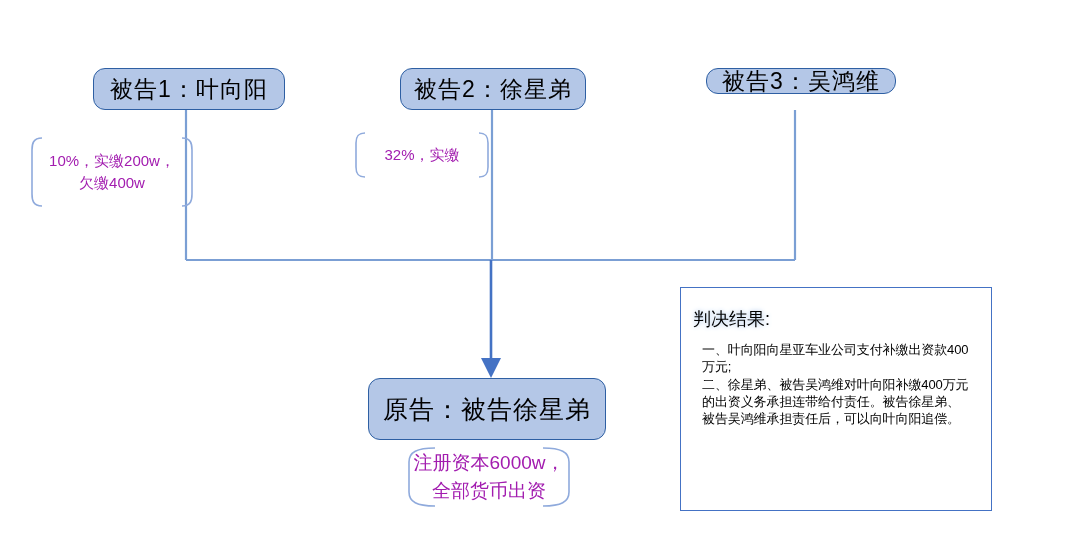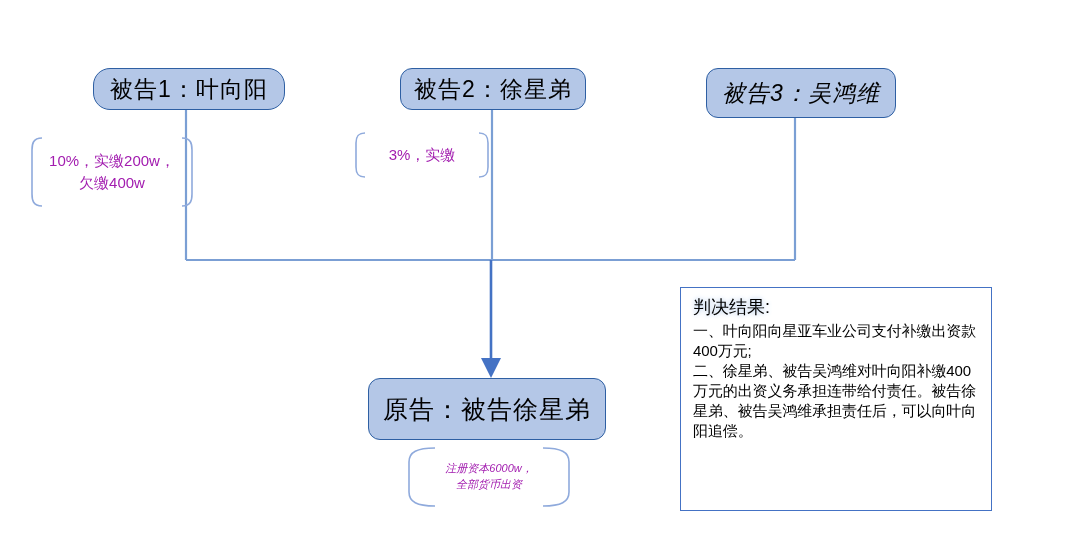--- a/index.html
+++ b/index.html
@@ -16,56 +16,56 @@
     position:absolute;
     background:#b4c7e7;
     border:1.6px solid #2e5fa3;
     border-radius:12px;
     display:flex;align-items:center;justify-content:center;
     box-sizing:border-box;
     letter-spacing:1px;
     white-space:nowrap;
   }
   .party-box .label{display:block;line-height:1;}
-  #box-d1{left:93px;  top:68px;  width:192px; height:42px; font-size:23px;border-radius:17px;}
+  #box-d1{left:93px;  top:68px;  width:192px; height:42px; font-size:23px;}
   #box-d2{left:400px; top:68px;  width:186px; height:42px; font-size:23px;align-items:center;}
-  #box-d3{left:706px; top:68px;  width:190px; height:50px; font-size:23px;font-style:italic;}
+  #box-d3{left:706px; top:68px;  width:190px; height:26px; font-size:23px;}
   #box-plaintiff{left:368px; top:378px; width:238px; height:62px; font-size:25px;}
 
   
   .callout{
     position:absolute;
     box-sizing:border-box;
     display:flex;align-items:center;justify-content:center;
     text-align:center;
     color:#a21caf;
     white-space:pre-line;
   }
   .callout .txt{position:relative;z-index:2;line-height:1.45;}
   .bracket-svg{position:absolute;left:0;top:0;width:100%;height:100%;overflow:visible;}
 
   #note-d1{left:28px;  top:136px; width:168px; height:72px; font-size:15px;}
   #note-d2{left:352px; top:131px; width:140px; height:48px; font-size:15px;}
   #note-d3{left:770px; top:131px; width:136px; height:48px; font-size:15px;}
-  #note-plaintiff{left:405px; top:446px; width:168px; height:62px; font-size:11px;font-style:italic;}
+  #note-plaintiff{left:405px; top:446px; width:168px; height:62px; font-size:19px;}
 
   
   #judgment{
     position:absolute;left:680px;top:287px;width:312px;height:224px;
     background:#ffffff;
     border:1.6px solid #4472c4;
     box-sizing:border-box;
-    padding:8px 10px 6px 12px;
+    padding:20px 10px 6px 12px;
   }
   #judgment .j-title{
     font-size:18px;line-height:1.33;margin:0 0 1px 0;
     text-shadow:0 0 4px #bcd2ee, 0 0 7px #d7e4f5;
   }
   #judgment .j-body{
-    font-size:15px;line-height:1.335;margin:0;
+    font-size:13px;line-height:1.335;margin:9px;
     white-space:pre-line;
     letter-spacing:-0.1px;
   }
 </style>
 </head>
 <body>
 
 <div id="stage">
 
   <svg class="layer" viewBox="0 0 1080 538">
@@ -104,21 +104,21 @@
     </svg>
     <span class="txt">10%，实缴200w，
 欠缴400w</span>
   </div>
 
   <div class="callout" id="note-d2">
     <svg class="bracket-svg" viewBox="0 0 140 48" preserveAspectRatio="none">
       <path d="M13,2 C5,2 4,7 4,12 L4,36 C4,41 5,46 13,46" fill="none" stroke="#8faadc" stroke-width="1.6" vector-effect="non-scaling-stroke"></path>
       <path d="M127,2 C135,2 136,7 136,12 L136,36 C136,41 135,46 127,46" fill="none" stroke="#8faadc" stroke-width="1.6" vector-effect="non-scaling-stroke"></path>
     </svg>
-    <span class="txt">3%，实缴</span>
+    <span class="txt">32%，实缴</span>
   </div>
 
 
   <div class="callout" id="note-plaintiff">
     <svg class="bracket-svg" viewBox="0 0 168 62" preserveAspectRatio="none">
       <path d="M30,2 C12,2 4,6 4,16 L4,46 C4,56 12,60 30,60" fill="none" stroke="#8faadc" stroke-width="1.6" vector-effect="non-scaling-stroke"></path>
       <path d="M138,2 C156,2 164,6 164,16 L164,46 C164,56 156,60 138,60" fill="none" stroke="#8faadc" stroke-width="1.6" vector-effect="non-scaling-stroke"></path>
     </svg>
     <span class="txt">注册资本6000w，
 全部货币出资</span>

